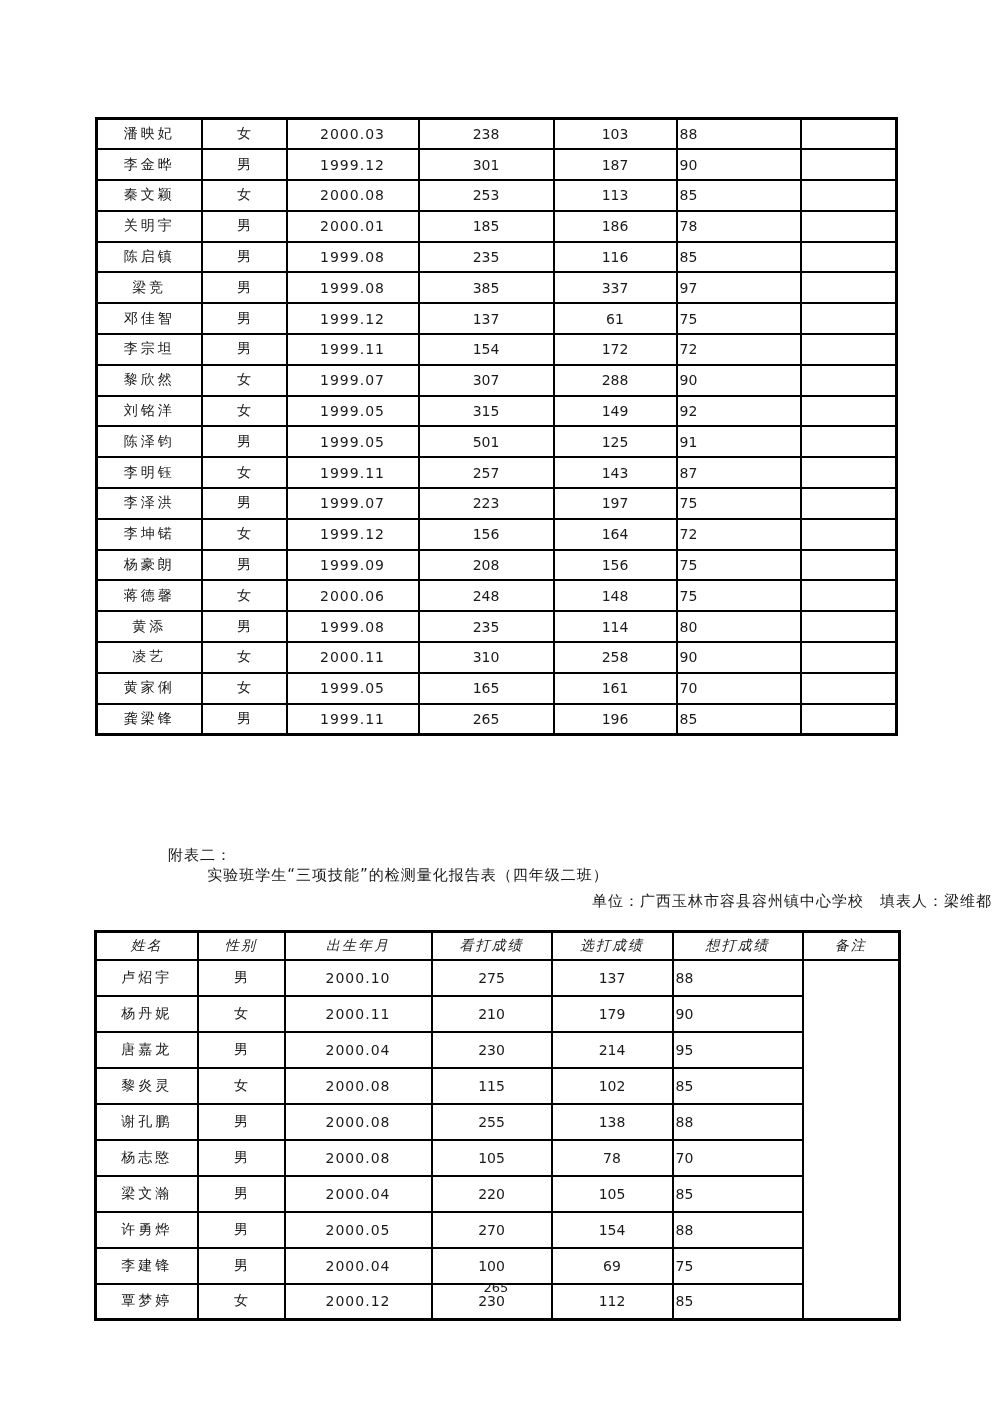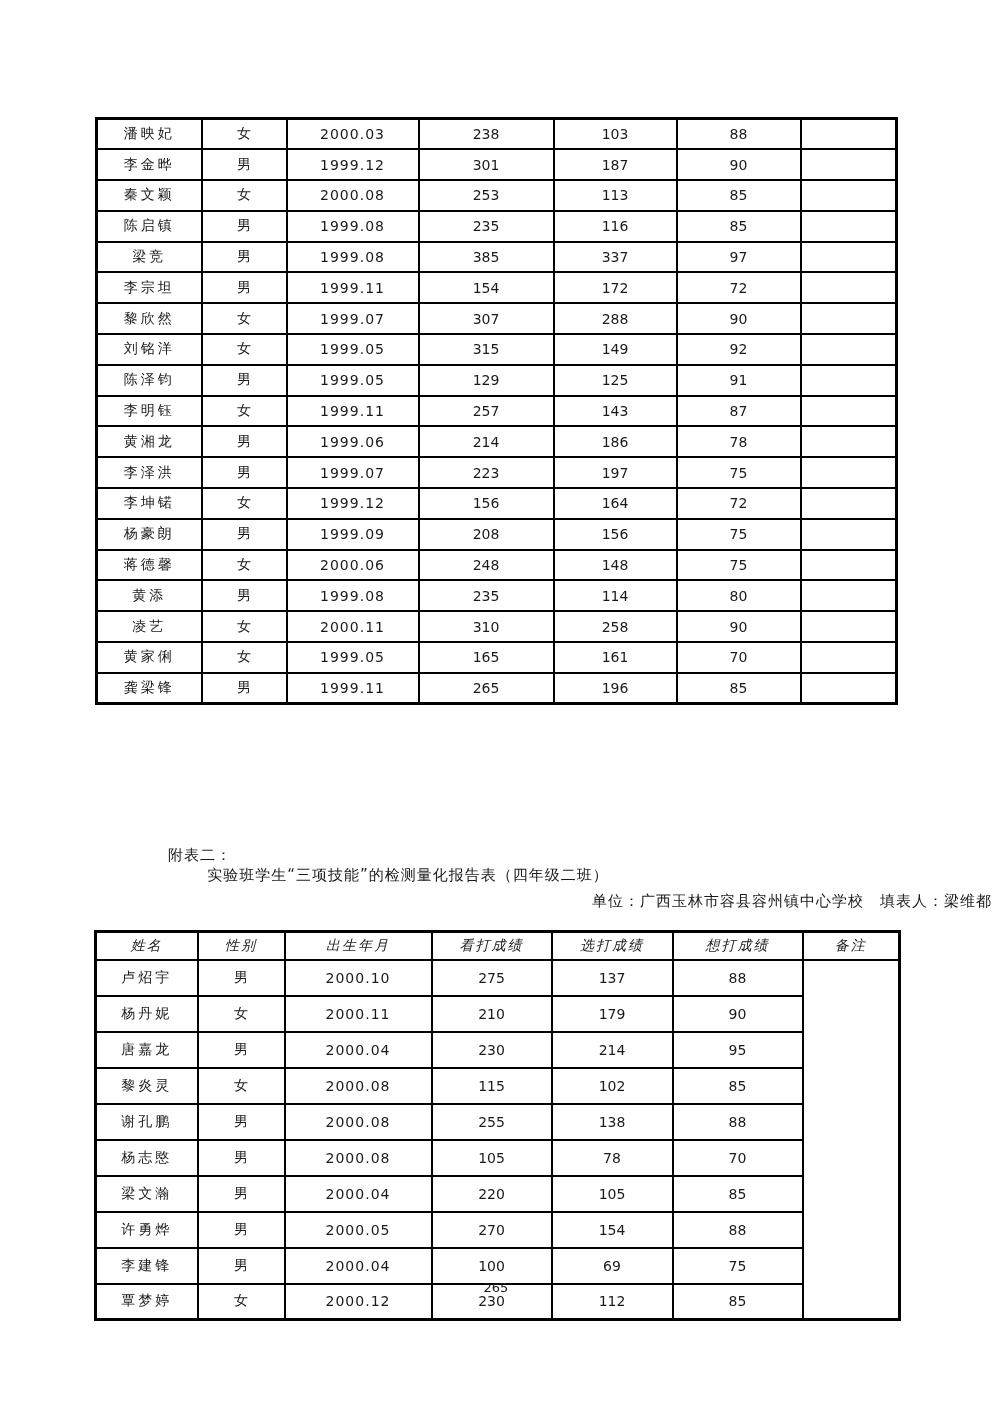--- a/index.html
+++ b/index.html
@@ -31,21 +31,21 @@
   #table1 tr { height: 30.8px; }
   
   #table2 { left: 94px; top: 930px; width: 804px; }
   #table2 tr { height: 36px; }
   #table2 thead tr { height: 28px; }
 
   td.col-name { text-align: center; letter-spacing: 3px; }
   td.col-gender { text-align: center; }
   td.col-birth { text-align: center; letter-spacing: 1px; }
   td.col-kan, td.col-xuan { text-align: center; }
-  td.col-xiang { text-align: center; padding-right: 1px; margin-left: 16px; }
+  td.col-xiang { text-align: left; padding-right: 1px; margin-left: 16px; }
   td.col-remark { }
   th.hdr { text-align: center; letter-spacing: 2px; font-style: italic; }
   .appendix-label {
     position: absolute; left: 168px; top: 846px;
     font-size: 15px; letter-spacing: 1px;
   }
   .table-title {
     position: absolute; left: 0; top: 866px; width: 816px;
     text-align: center; font-size: 15px; letter-spacing: 1px;
   }
@@ -95,38 +95,56 @@
         <tr>
           <td class="col-name">秦文颖</td>
           <td class="col-gender">女</td>
           <td class="col-birth">2000.08</td>
           <td class="col-kan">253</td>
           <td class="col-xuan">113</td>
           <td class="col-xiang">85</td>
           <td class="col-remark">&nbsp;</td>
         </tr>
         <tr>
+          <td class="col-name">关明宇</td>
+          <td class="col-gender">男</td>
+          <td class="col-birth">2000.01</td>
+          <td class="col-kan">185</td>
+          <td class="col-xuan">186</td>
+          <td class="col-xiang">78</td>
+          <td class="col-remark">&nbsp;</td>
+        </tr>
+        <tr>
           <td class="col-name">陈启镇</td>
           <td class="col-gender">男</td>
           <td class="col-birth">1999.08</td>
           <td class="col-kan">235</td>
           <td class="col-xuan">116</td>
           <td class="col-xiang">85</td>
           <td class="col-remark">&nbsp;</td>
         </tr>
         <tr>
           <td class="col-name">梁竞</td>
           <td class="col-gender">男</td>
           <td class="col-birth">1999.08</td>
           <td class="col-kan">385</td>
           <td class="col-xuan">337</td>
           <td class="col-xiang">97</td>
           <td class="col-remark">&nbsp;</td>
         </tr>
         <tr>
+          <td class="col-name">邓佳智</td>
+          <td class="col-gender">男</td>
+          <td class="col-birth">1999.12</td>
+          <td class="col-kan">137</td>
+          <td class="col-xuan">61</td>
+          <td class="col-xiang">75</td>
+          <td class="col-remark">&nbsp;</td>
+        </tr>
+        <tr>
           <td class="col-name">李宗坦</td>
           <td class="col-gender">男</td>
           <td class="col-birth">1999.11</td>
           <td class="col-kan">154</td>
           <td class="col-xuan">172</td>
           <td class="col-xiang">72</td>
           <td class="col-remark">&nbsp;</td>
         </tr>
         <tr>
           <td class="col-name">黎欣然</td>
@@ -143,41 +161,32 @@
           <td class="col-birth">1999.05</td>
           <td class="col-kan">315</td>
           <td class="col-xuan">149</td>
           <td class="col-xiang">92</td>
           <td class="col-remark">&nbsp;</td>
         </tr>
         <tr>
           <td class="col-name">陈泽钧</td>
           <td class="col-gender">男</td>
           <td class="col-birth">1999.05</td>
-          <td class="col-kan">129</td>
+          <td class="col-kan">501</td>
           <td class="col-xuan">125</td>
           <td class="col-xiang">91</td>
           <td class="col-remark">&nbsp;</td>
         </tr>
         <tr>
           <td class="col-name">李明钰</td>
           <td class="col-gender">女</td>
           <td class="col-birth">1999.11</td>
           <td class="col-kan">257</td>
           <td class="col-xuan">143</td>
           <td class="col-xiang">87</td>
-          <td class="col-remark">&nbsp;</td>
-        </tr>
-        <tr>
-          <td class="col-name">黄湘龙</td>
-          <td class="col-gender">男</td>
-          <td class="col-birth">1999.06</td>
-          <td class="col-kan">214</td>
-          <td class="col-xuan">186</td>
-          <td class="col-xiang">78</td>
           <td class="col-remark">&nbsp;</td>
         </tr>
         <tr>
           <td class="col-name">李泽洪</td>
           <td class="col-gender">男</td>
           <td class="col-birth">1999.07</td>
           <td class="col-kan">223</td>
           <td class="col-xuan">197</td>
           <td class="col-xiang">75</td>
           <td class="col-remark">&nbsp;</td>

